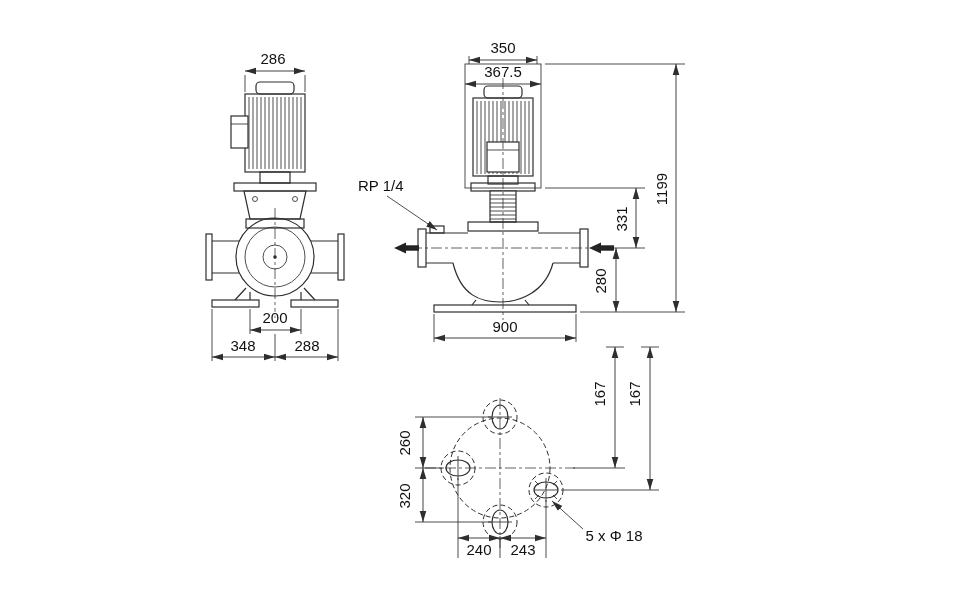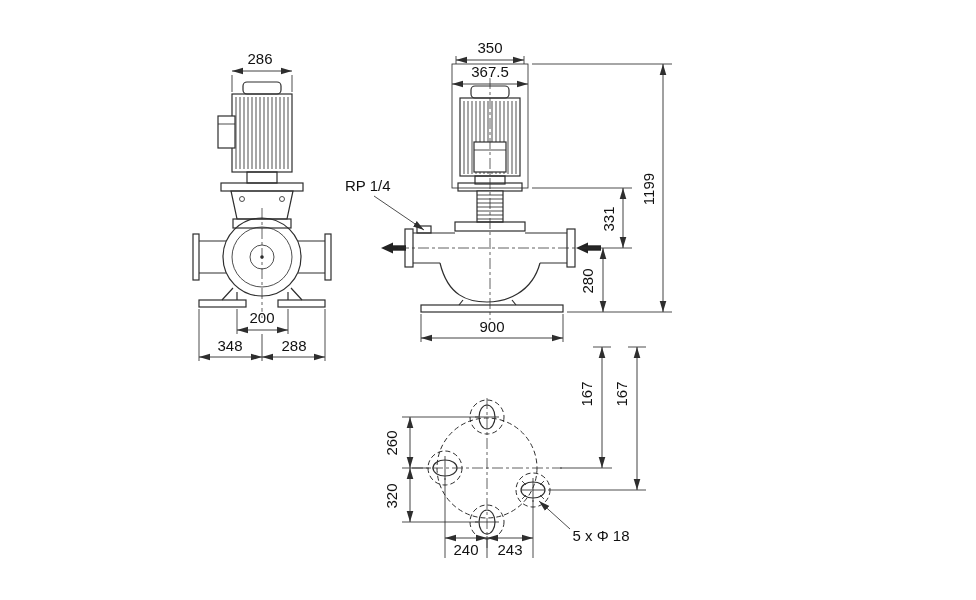--- a/index.html
+++ b/index.html
@@ -2,20 +2,21 @@
 <html><head>
 <meta charset="utf-8">
 <style>
   html,body{margin:0;padding:0;background:#ffffff;}
   .stage{
     position:relative;
     width:808px;height:600px;
     background:#ffffff;
     font-family:"Liberation Sans", sans-serif;
     overflow:hidden;
+    padding-left:13px;
   }
   svg{display:block;}
   svg text{
     font-family:"Liberation Sans", sans-serif;
     font-size:15px;
     fill:#111;
     paint-order:stroke fill;
     stroke:#ffffff;
     stroke-width:2.5px;
     stroke-linejoin:round;

